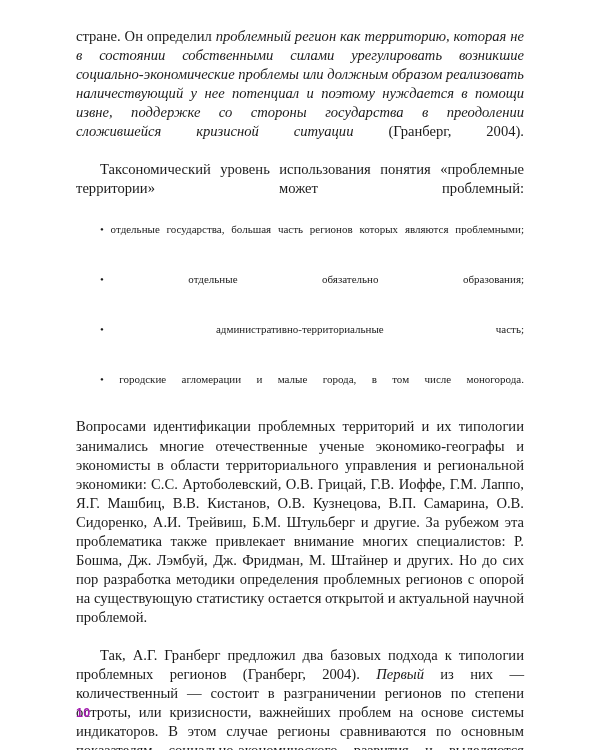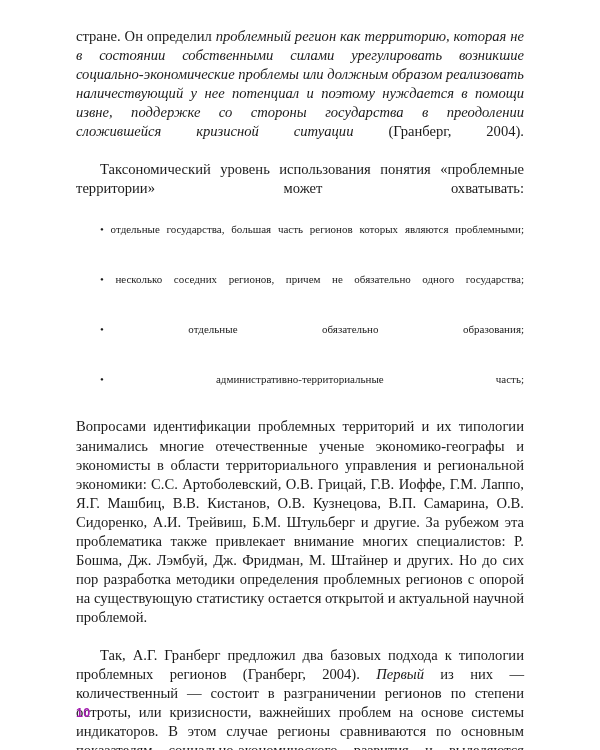--- a/index.html
+++ b/index.html
@@ -80,22 +80,22 @@
     color: #a21caf;
     letter-spacing: 0.2px;
   }
 </style>
 </head>
 <body>
 
 <div id="page">
   <div id="text-column">
       <p class="para no-indent"><span>стране. Он определил </span><span class="ital">проблемный регион как территорию, которая не в состоянии собственными силами урегулировать возникшие социально-экономические проблемы или должным образом реализовать наличествующий у нее потенциал и поэтому нуждается в помощи извне, поддержке со стороны государства в преодолении сложившейся кризисной ситуации</span><span> (Гранберг, 2004).</span></p>
-      <p class="para"><span>Таксономический уровень использования понятия «проблемные территории» может охватывать:</span></p>
+      <p class="para"><span>Таксономический уровень использования понятия «проблемные территории» может проблемный:</span></p>
       <p class="bullet"><span>• отдельные государства, большая часть регионов которых являются проблемными;</span></p>
-      <p class="bullet"><span>• несколько соседних регионов, причем не обязательно одного государства;</span></p>
       <p class="bullet"><span>• отдельные обязательно образования;</span></p>
       <p class="bullet"><span>• административно-территориальные часть;</span></p>
+      <p class="bullet"><span>• городские агломерации и малые города, в том числе моногорода.</span></p>
       <p class="para no-indent"><span>Вопросами идентификации проблемных территорий и их типологии занимались многие отечественные ученые экономико-географы и экономисты в области территориального управления и региональной экономики: С.С. Артоболевский, О.В. Грицай, Г.В. Иоффе, Г.М. Лаппо, Я.Г. Машбиц, В.В. Кистанов, О.В. Кузнецова, В.П. Самарина, О.В. Сидоренко, А.И. Трейвиш, Б.М. Штульберг и другие. За рубежом эта проблематика также привлекает внимание многих специалистов: Р. Бошма, Дж. Лэмбуй, Дж. Фридман, М. Штайнер и других. Но до сих пор разработка методики определения проблемных регионов с опорой на существующую статистику остается открытой и актуальной научной проблемой.</span></p>
       <p class="para"><span>Так, А.Г. Гранберг предложил два базовых подхода к типологии проблемных регионов (Гранберг, 2004). </span><span class="ital">Первый</span><span> из них — количественный — состоит в разграничении регионов по степени остроты, или кризисности, важнейших проблем на основе системы индикаторов. В этом случае регионы сравниваются по основным показателям социально-экономического развития и выделяются территории, где полученные значения существенно ниже средних по стране или эталонных значений.</span></p>
     </div>
   <div id="page-number">10</div>
 </div>
 
 </body></html>

